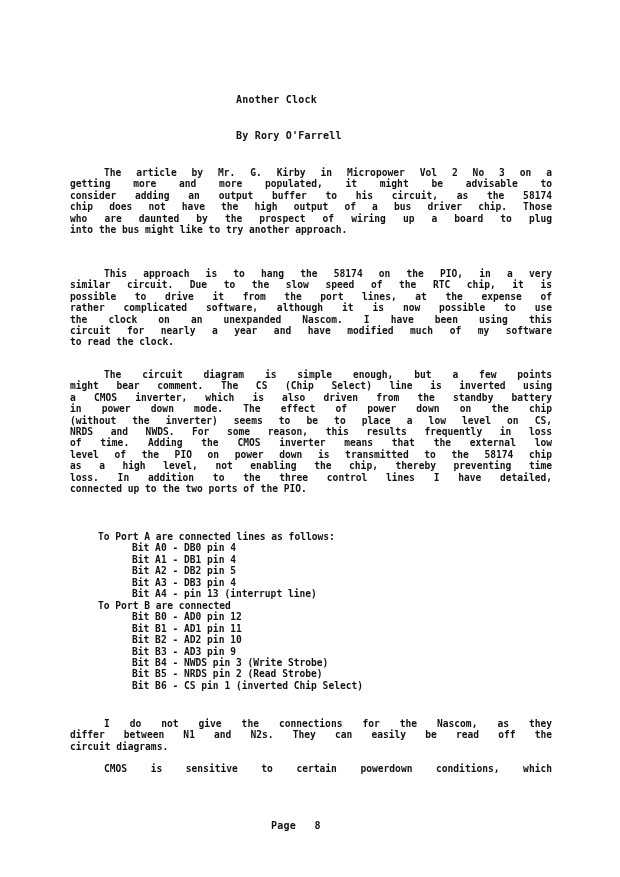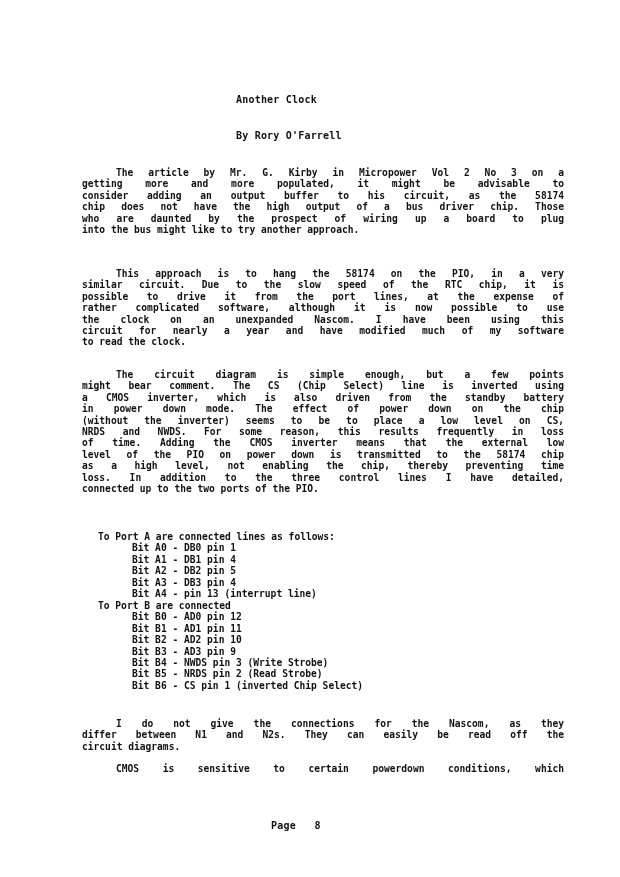--- a/index.html
+++ b/index.html
@@ -8,21 +8,21 @@
     font-family: "DejaVu Sans Mono", "Liberation Mono", monospace;
     color: #111111;
   }
   .page { position: absolute; left: 0; top: 0; width: 500px; height: 877px; }
   .title, .byline, .footer {
     position: absolute; font-size: 10px; font-weight: bold; white-space: pre; letter-spacing: 0.2px;
   }
   .title { left: 236px; top: 94px; }
   .byline { left: 236px; top: 130px; }
   .para {
-    position: absolute; left: 82px; width: 482px;
+    position: absolute; left: 70px; width: 482px;
     font-size: 9.6px; font-weight: bold; line-height: 11.4px;
   }
   .para .line {
     display: block; height: 11.4px; white-space: nowrap;
     text-align: justify; text-align-last: justify;
   }
   .para .line.last { text-align-last: left; }
   .para .line.indent { padding-left: 34px; }
   .list { position: absolute; left: 98px; font-size: 9.6px; font-weight: bold; line-height: 11.4px; }
   .list .hdr { display: block; white-space: pre; height: 11.4px; }
@@ -64,21 +64,21 @@
     <span class="line">NRDS and NWDS. For some reason, this results frequently in  loss</span>
     <span class="line">of time. Adding the CMOS inverter means that the  external   low</span>
     <span class="line">level of the PIO on power down is transmitted to the 58174  chip</span>
     <span class="line">as a high level, not enabling the chip, thereby preventing  time</span>
     <span class="line">loss.  In  addition to the three control lines I have  detailed,</span>
     <span class="line last">connected up to the two ports of the PIO.</span>
   </div>
 
   <div class="list" style="top:531px">
     <span class="hdr">To Port A are connected lines as follows:</span>
-    <span class="item">Bit A0 - DB0 pin 1</span>
+    <span class="item">Bit A0 - DB0 pin 4</span>
     <span class="item">Bit A1 - DB1 pin 4</span>
     <span class="item">Bit A2 - DB2 pin 5</span>
     <span class="item">Bit A3 - DB3 pin 4</span>
     <span class="item">Bit A4 - pin 13 (interrupt line)</span>
   </div>
 
   <div class="list" style="top:600px">
     <span class="hdr">To Port B are connected</span>
     <span class="item">Bit B0 - AD0 pin 12</span>
     <span class="item">Bit B1 - AD1 pin 11</span>

